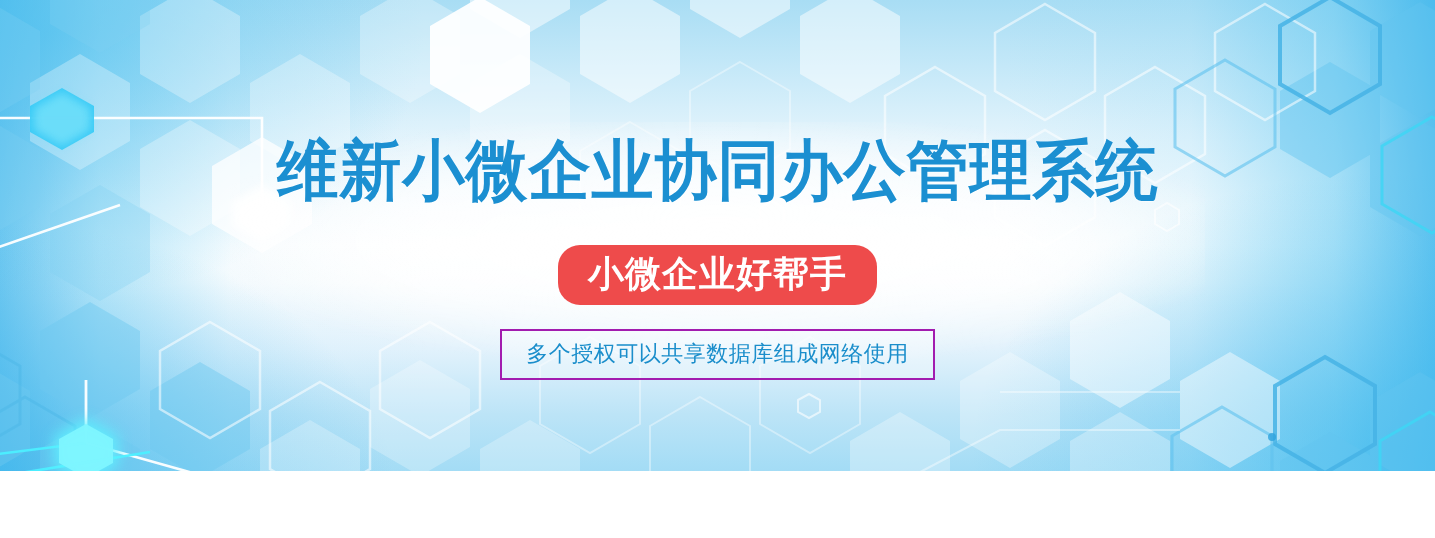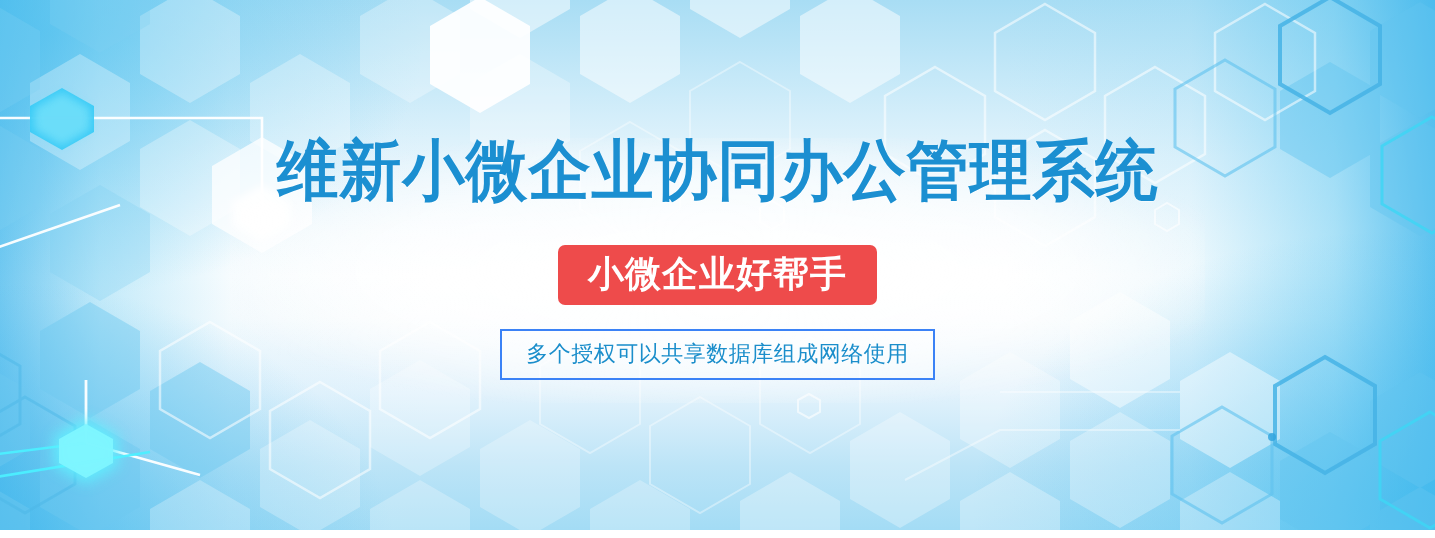--- a/index.html
+++ b/index.html
@@ -7,21 +7,21 @@
     padding: 0;
     background: #ffffff;
   }
   body {
     font-family: "DejaVu Sans", "Liberation Sans", sans-serif;
   }
 
   #banner {
     position: relative;
     width: 1435px;
-    height: 530px;
+    height: 471px;
     overflow: hidden;
     background: #e9f6fd;
   }
 
   
   .bg-base {
     position: absolute;
     inset: 0;
     background:
       linear-gradient(180deg,
@@ -103,28 +103,28 @@
   }
 
   .badge {
     margin-top: 43px;
     background: #ee4b4b;
     color: #ffffff;
     font-size: 36px;
     font-weight: bold;
     line-height: 1;
     padding: 11px 30px 13px 30px;
-    border-radius: 7px;
+    border-radius: 22px;
     letter-spacing: 1px;
     white-space: nowrap;
   }
 
   .infobox {
     margin-top: 24px;
-    border: 2px solid #3b82f6;
+    border: 2px solid #a21caf;
     background: rgba(255,255,255,0.32);
     padding: 6px 24px 8px 24px;
     text-align: center;
   }
   .infobox-line {
     font-size: 22px;
     line-height: 33px;
     color: #1b8ecb;
     white-space: nowrap;
     letter-spacing: 0.5px;

